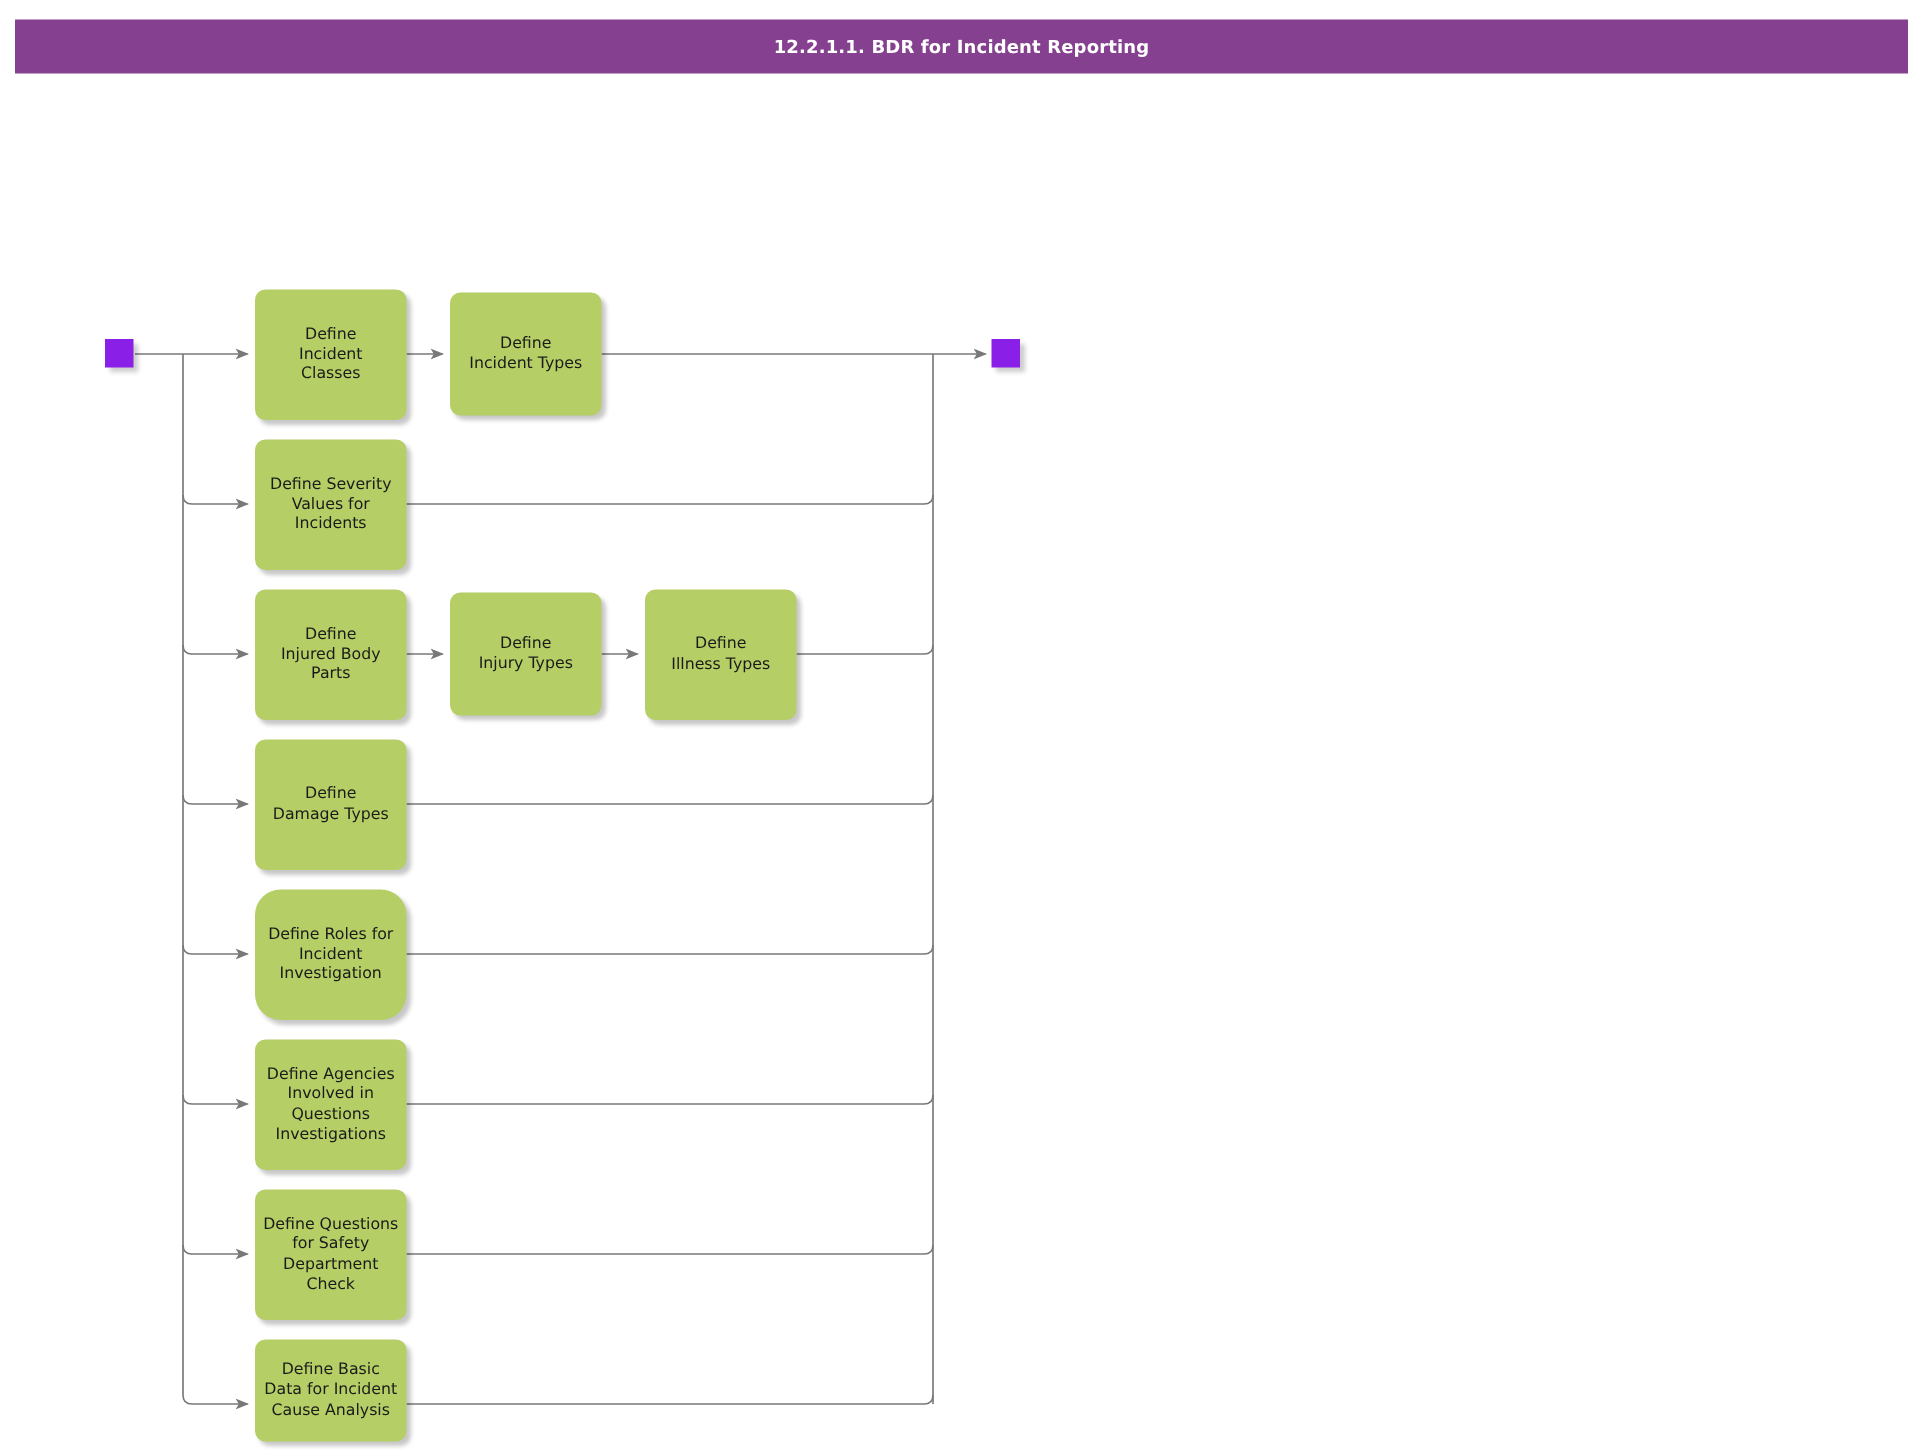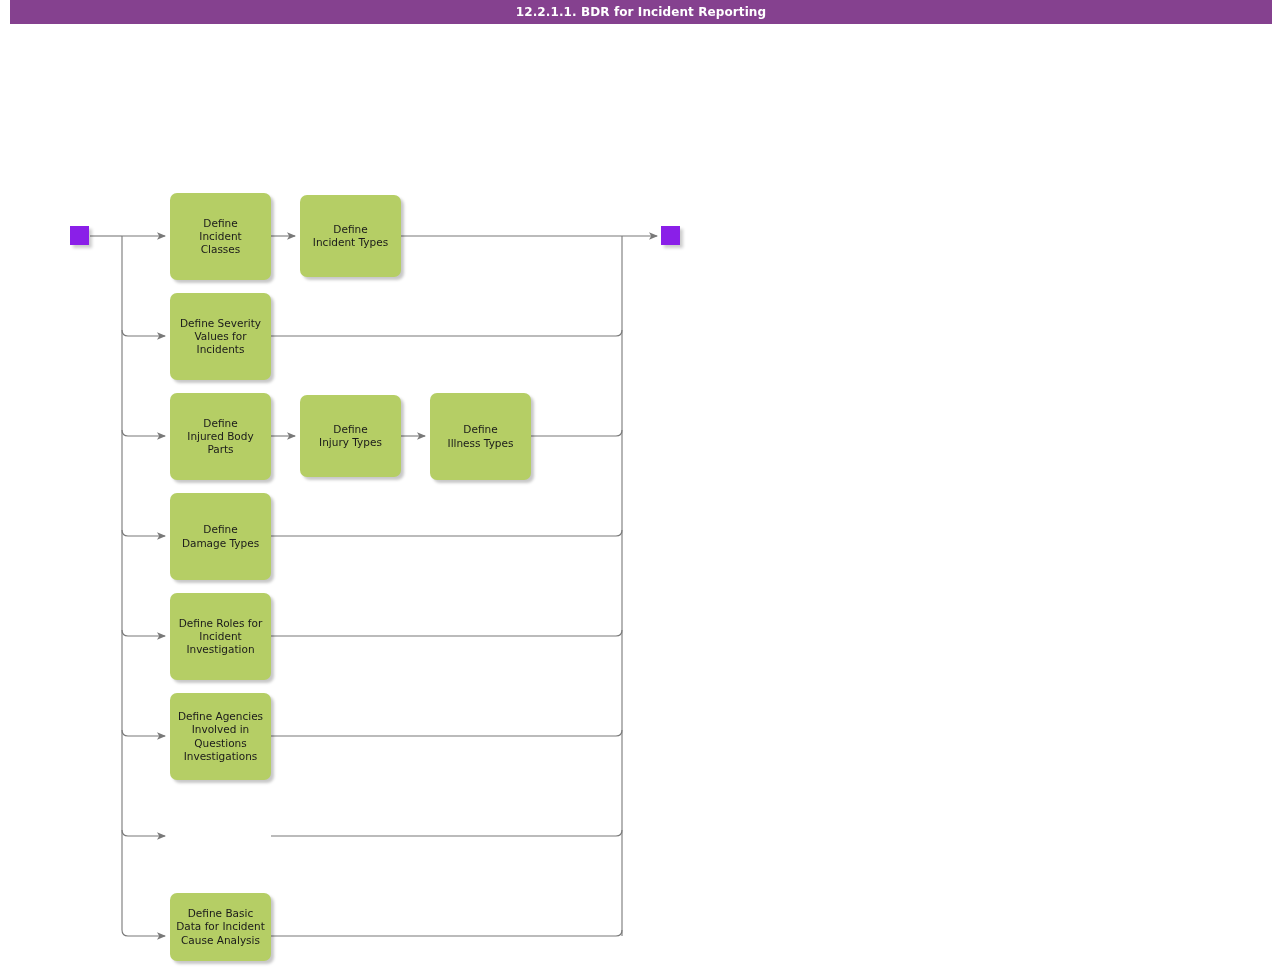--- a/index.html
+++ b/index.html
@@ -13,23 +13,23 @@
     height: 970px;
     font-family: "DejaVu Sans", sans-serif;
     position: relative;
     overflow: hidden;
   }
 
   
   #header-bar {
     position: absolute;
     left: 10px;
-    top: 0;
+    top: 13px;
     width: 1262px;
-    height: 24px;
+    height: 36px;
     background: #85418f;
     display: flex;
     align-items: center;
     justify-content: center;
     box-sizing: border-box;
   }
   #header-title {
     color: #ffffff;
     font-size: 12px;
     font-weight: bold;
@@ -167,33 +167,39 @@
   <div class="activity-node" style="left:430px; top:377px; width:101px; height:87px;">
     <span class="activity-label">Define
 Illness Types</span>
   </div>
 
   <div class="activity-node" style="left:170px; top:477px; width:101px; height:87px;">
     <span class="activity-label">Define
 Damage Types</span>
   </div>
 
-  <div class="activity-node" style="left:170px; top:577px; width:101px; height:87px;">
+  <div class="activity-node" style="left:170px; top:577px; width:101px; height:87px;border-radius:17px;">
     <span class="activity-label">Define Roles for
 Incident
 Investigation</span>
   </div>
 
   <div class="activity-node" style="left:170px; top:677px; width:101px; height:87px;">
     <span class="activity-label">Define Agencies
 Involved in
 Questions
 Investigations</span>
   </div>
 
+  <div class="activity-node" style="left:170px; top:777px; width:101px; height:87px;">
+    <span class="activity-label">Define Questions
+for Safety
+Department
+Check</span>
+  </div>
 
   <div class="activity-node" style="left:170px; top:877px; width:101px; height:68px;">
     <span class="activity-label">Define Basic
 Data for Incident
 Cause Analysis</span>
   </div>
 
 </div>
 
 </body></html>

